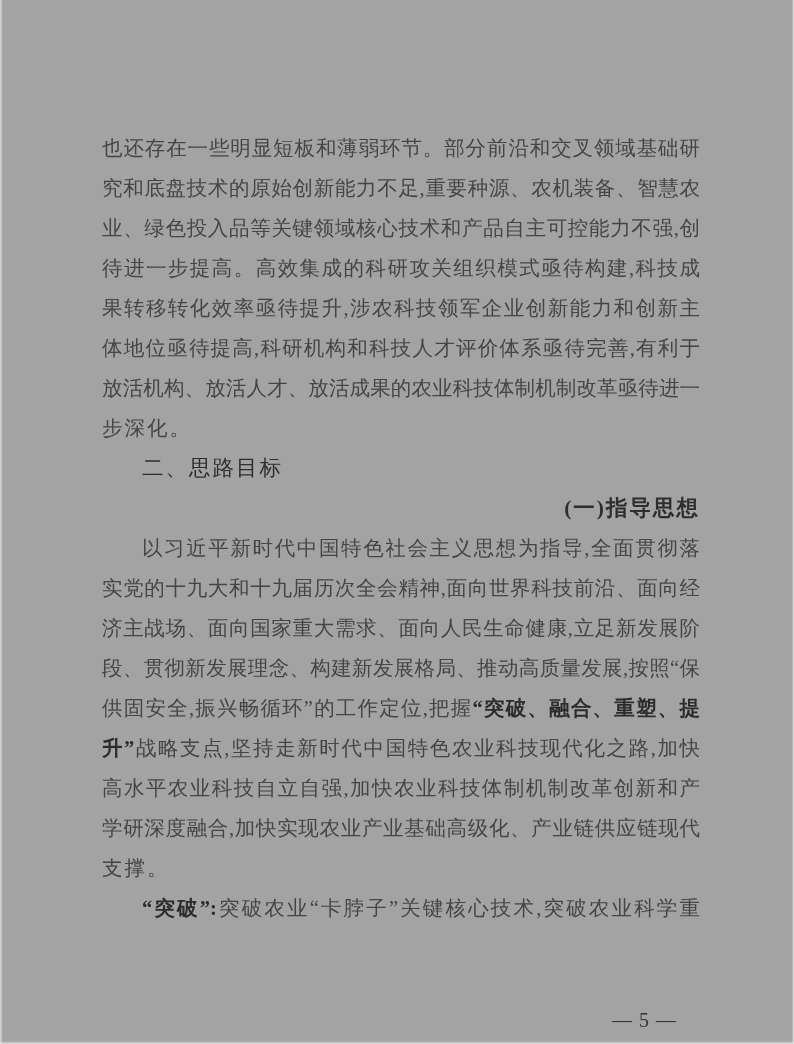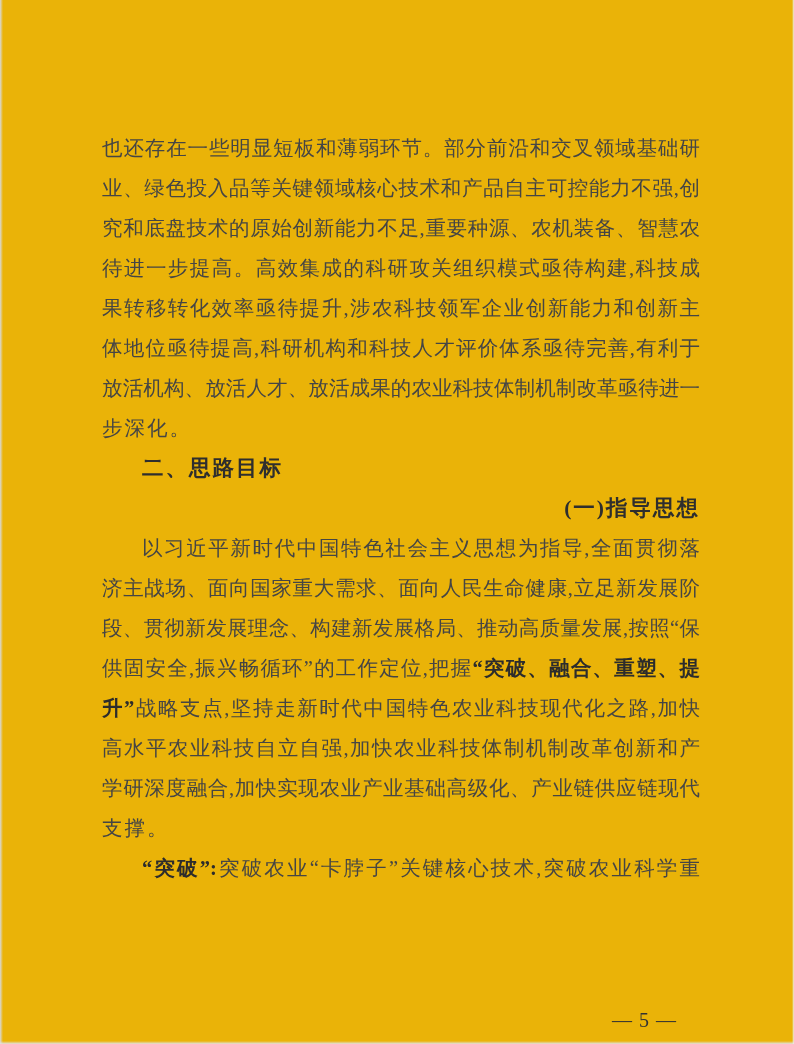--- a/index.html
+++ b/index.html
@@ -4,21 +4,21 @@
 <style>
   html, body { margin: 0; padding: 0; }
   body {
     width: 794px; height: 1044px;
     background: #ffffff;
     font-family: "Liberation Serif", serif;
     color: #454545;
     position: relative;
     overflow: hidden;
   }
-  .page { position: absolute; inset: 0; background: #eab308; }
+  .page { position: absolute; inset: 0; background: #a3a3a3; }
   .edge-left {
     position: absolute; left: 0; top: 0; width: 3px; height: 100%;
     background: linear-gradient(to right, #d9d9d9, rgba(255,255,255,0));
   }
   .edge-bottom {
     position: absolute; left: 0; bottom: 0; width: 100%; height: 3px;
     background: linear-gradient(to top, #e2e2e2, rgba(255,255,255,0));
   }
   .edge-right {
     position: absolute; right: 0; top: 0; width: 2px; height: 100%;
@@ -35,21 +35,21 @@
     text-justify: inter-character;
     white-space: nowrap;
     overflow: visible;
   }
   .line.noj { text-align: right; text-align-last: left; letter-spacing: 2px; }
   .line.ind { padding-left: 40px; }
   .line .b { font-weight: 700; color: #2c2c2c; }
   .h-section {
     margin: 0; padding-left: 40px;
     height: 40px; line-height: 40px;
-    font-size: 21.5px; font-weight: 700;
+    font-size: 21.5px; font-weight: 400;
     letter-spacing: 2px;
     color: #2e2e2e;
     font-family: "Liberation Sans", sans-serif;
   }
   .h-sub {
     margin: 0; padding-left: 40px;
     height: 40px; line-height: 40px;
     font-size: 21.5px; font-weight: 700;
     letter-spacing: 2px;
     color: #2e2e2e;
@@ -69,35 +69,36 @@
 <body>
 
 <div class="page">
   <div class="edge-left"></div>
   <div class="edge-bottom"></div>
   <div class="edge-right"></div>
 
   <main class="doc-body">
     <section class="para">
         <div class="line"><span>也还存在一些明显短板和薄弱环节。部分前沿和交叉领域基础研</span></div>
+        <div class="line"><span>究和底盘技术的原始创新能力不足,重要种源、农机装备、智慧农</span></div>
         <div class="line"><span>业、绿色投入品等关键领域核心技术和产品自主可控能力不强,创</span></div>
-        <div class="line"><span>究和底盘技术的原始创新能力不足,重要种源、农机装备、智慧农</span></div>
         <div class="line"><span>待进一步提高。高效集成的科研攻关组织模式亟待构建,科技成</span></div>
         <div class="line"><span>果转移转化效率亟待提升,涉农科技领军企业创新能力和创新主</span></div>
         <div class="line"><span>体地位亟待提高,科研机构和科技人才评价体系亟待完善,有利于</span></div>
         <div class="line"><span>放活机构、放活人才、放活成果的农业科技体制机制改革亟待进一</span></div>
         <div class="line noj"><span>步深化。</span></div>
       </section>
 
     <h2 class="h-section">二、思路目标</h2>
 
     <h3 class="h-sub">(一)指导思想</h3>
 
     <section class="para">
         <div class="line ind"><span>以习近平新时代中国特色社会主义思想为指导,全面贯彻落</span></div>
+        <div class="line"><span>实党的十九大和十九届历次全会精神,面向世界科技前沿、面向经</span></div>
         <div class="line"><span>济主战场、面向国家重大需求、面向人民生命健康,立足新发展阶</span></div>
         <div class="line"><span>段、贯彻新发展理念、构建新发展格局、推动高质量发展,按照“保</span></div>
         <div class="line"><span>供固安全,振兴畅循环”的工作定位,把握</span><span class="b">“突破、融合、重塑、提</span></div>
         <div class="line"><span class="b">升”</span><span>战略支点,坚持走新时代中国特色农业科技现代化之路,加快</span></div>
         <div class="line"><span>高水平农业科技自立自强,加快农业科技体制机制改革创新和产</span></div>
         <div class="line"><span>学研深度融合,加快实现农业产业基础高级化、产业链供应链现代</span></div>
         <div class="line noj"><span>支撑。</span></div>
       </section>
 
     <section class="para">

